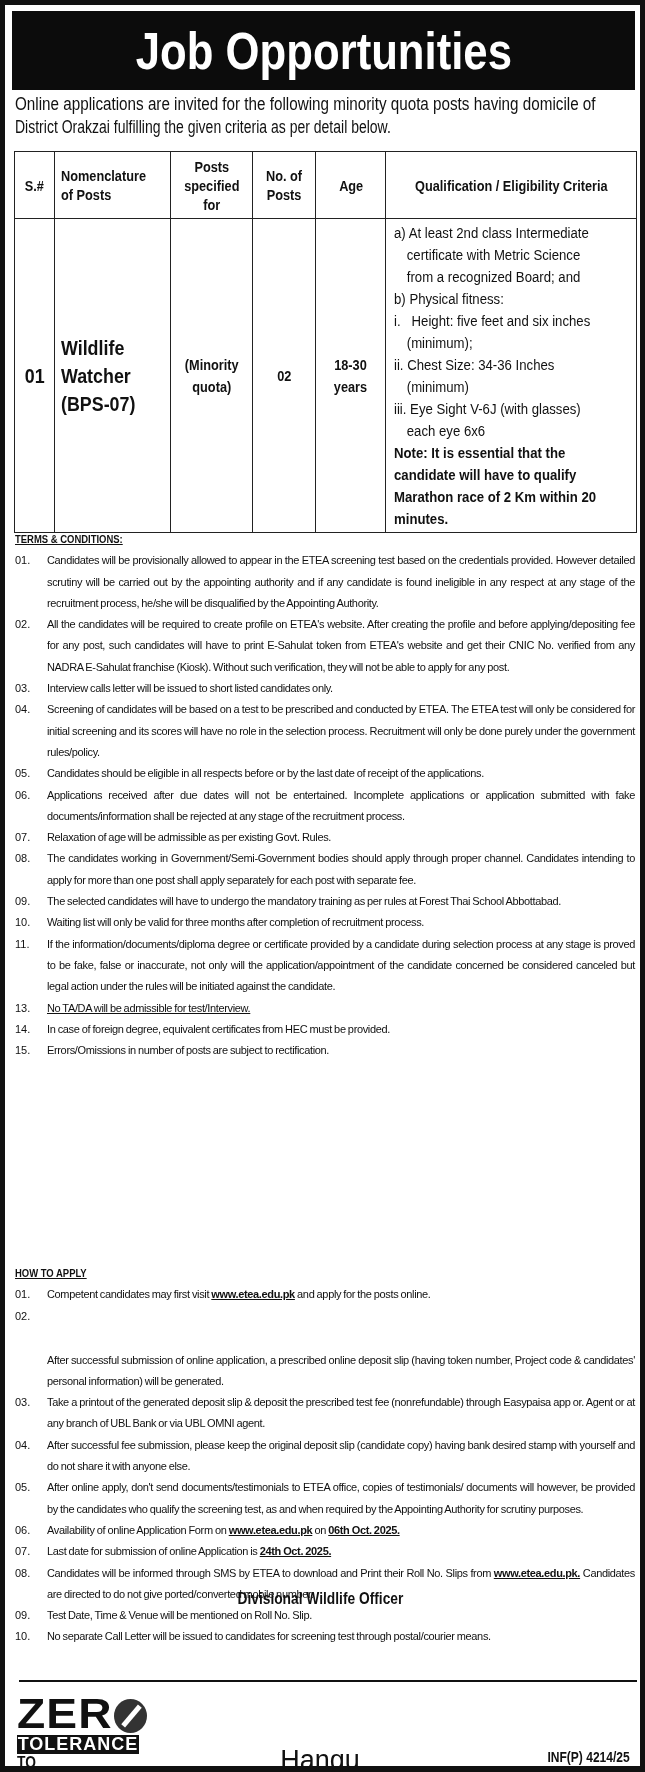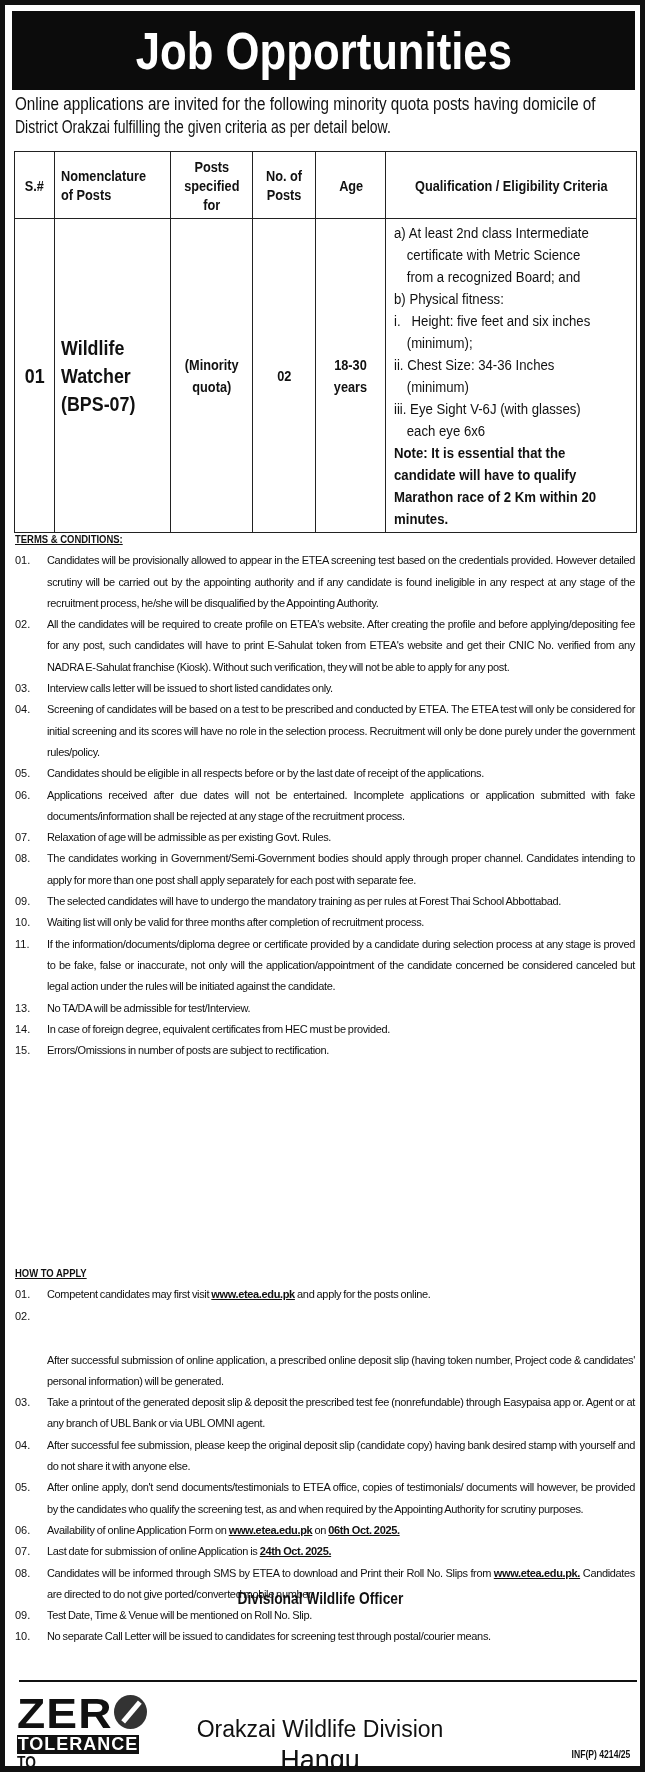--- a/index.html
+++ b/index.html
@@ -47,23 +47,23 @@
   .item { display: flex; }
   .item .num { width: 32px; flex: 0 0 32px; }
   .item .txt { flex: 1; text-align: justify; }
   .item .txt .u { font-weight: bold; text-decoration: underline; }
 
   .rule { position: absolute; left: 14px; top: 1675px; width: 618px; height: 2px; background: #111; }
   .sig { position: absolute; left: 150px; width: 330px; text-align: center; }
   .sig.t1 { top: 1585px; font-size: 16px; font-weight: bold; }
   .sig.t2 { top: 1711px; font-size: 23px; }
   .sig.t3 { top: 1740px; font-size: 27px; }
-  .ref { position: absolute; right: 10px; top: 1744px; font-size: 10px; font-weight: bold; }
+  .ref { position: absolute; right: 10px; top: 1744px; font-size: 14px; font-weight: bold; }
   .logo { position: absolute; left: 12px; top: 1690px; width: 130px; }
-  .zero { font-size: 42px; font-weight: 900; letter-spacing: 1px; line-height: 38px; display: flex; align-items: flex-start; }
+  .zero { font-size: 42px; font-weight: 900; letter-spacing: 1px; line-height: 38px; display: flex; align-items: flex-end; }
   .zero .o { display: inline-block; width: 34px; height: 34px; border-radius: 50%; background: #333; position: relative; margin-left: 2px; }
   .zero .o::after { content: ""; position: absolute; left: 15px; top: 4px; width: 5px; height: 26px; background: #fff; transform: rotate(40deg); }
   .tol { background: #111; color: #fff; font-weight: bold; font-size: 18px; text-align: center; line-height: 19px; letter-spacing: 1px; margin-top: 2px; width: 122px; }
   .corr { font-weight: bold; font-size: 16px; line-height: 18px; }
 </style>
 </head>
 <body>
 
 <div class="page">
 
@@ -174,21 +174,21 @@
         <div class="item">
           <span class="num">10.</span>
           <span class="txt" style="letter-spacing: -0.35px; word-spacing: -0.5px;">Waiting list will only be valid for three months after completion of recruitment process.</span>
         </div>
         <div class="item">
           <span class="num">11.</span>
           <span class="txt" style="letter-spacing: -0.35px; word-spacing: -0.5px;">If the information/documents/diploma degree or certificate provided by a candidate during selection process at any stage is proved to be fake, false or inaccurate, not only will the application/appointment of the candidate concerned be considered canceled but legal action under the rules will be initiated against the candidate.</span>
         </div>
         <div class="item">
           <span class="num">13.</span>
-          <span class="txt" style="letter-spacing: -0.35px; word-spacing: -0.5px;">No TA/DA will be admissible for test/Interview.</span>
+          <span class="txt" style="letter-spacing: -0.35px; word-spacing: -0.5px; text-decoration: underline;">No TA/DA will be admissible for test/Interview.</span>
         </div>
         <div class="item">
           <span class="num">14.</span>
           <span class="txt" style="letter-spacing: -0.35px; word-spacing: -0.5px;">In case of foreign degree, equivalent certificates from HEC must be provided.</span>
         </div>
         <div class="item">
           <span class="num">15.</span>
           <span class="txt" style="letter-spacing: -0.35px; word-spacing: -0.5px;">Errors/Omissions in number of posts are subject to rectification.</span>
         </div>
       </div>
@@ -245,16 +245,15 @@
   <div class="logo">
     <div class="zero">
       <span class="cond" style="transform:scaleX(1.1);transform-origin:left">ZER</span>
       <span class="o" style="margin-left:10px"></span>
     </div>
     <div class="tol">TOLERANCE</div>
     <div class="corr"><span class="cond">TO CORRUPTION</span></div>
   </div>
 
   <div class="sig t1"><span class="cond" style="transform-origin:center">Divisional Wildlife Officer</span></div>
-  <div class="sig t2">Orakzai Wildlife Division</div>
   <div class="sig t3">Hangu</div>
   <div class="ref"><span class="cond" style="transform-origin:right">INF(P) 4214/25</span></div>
 </div>
 
 </body></html>

